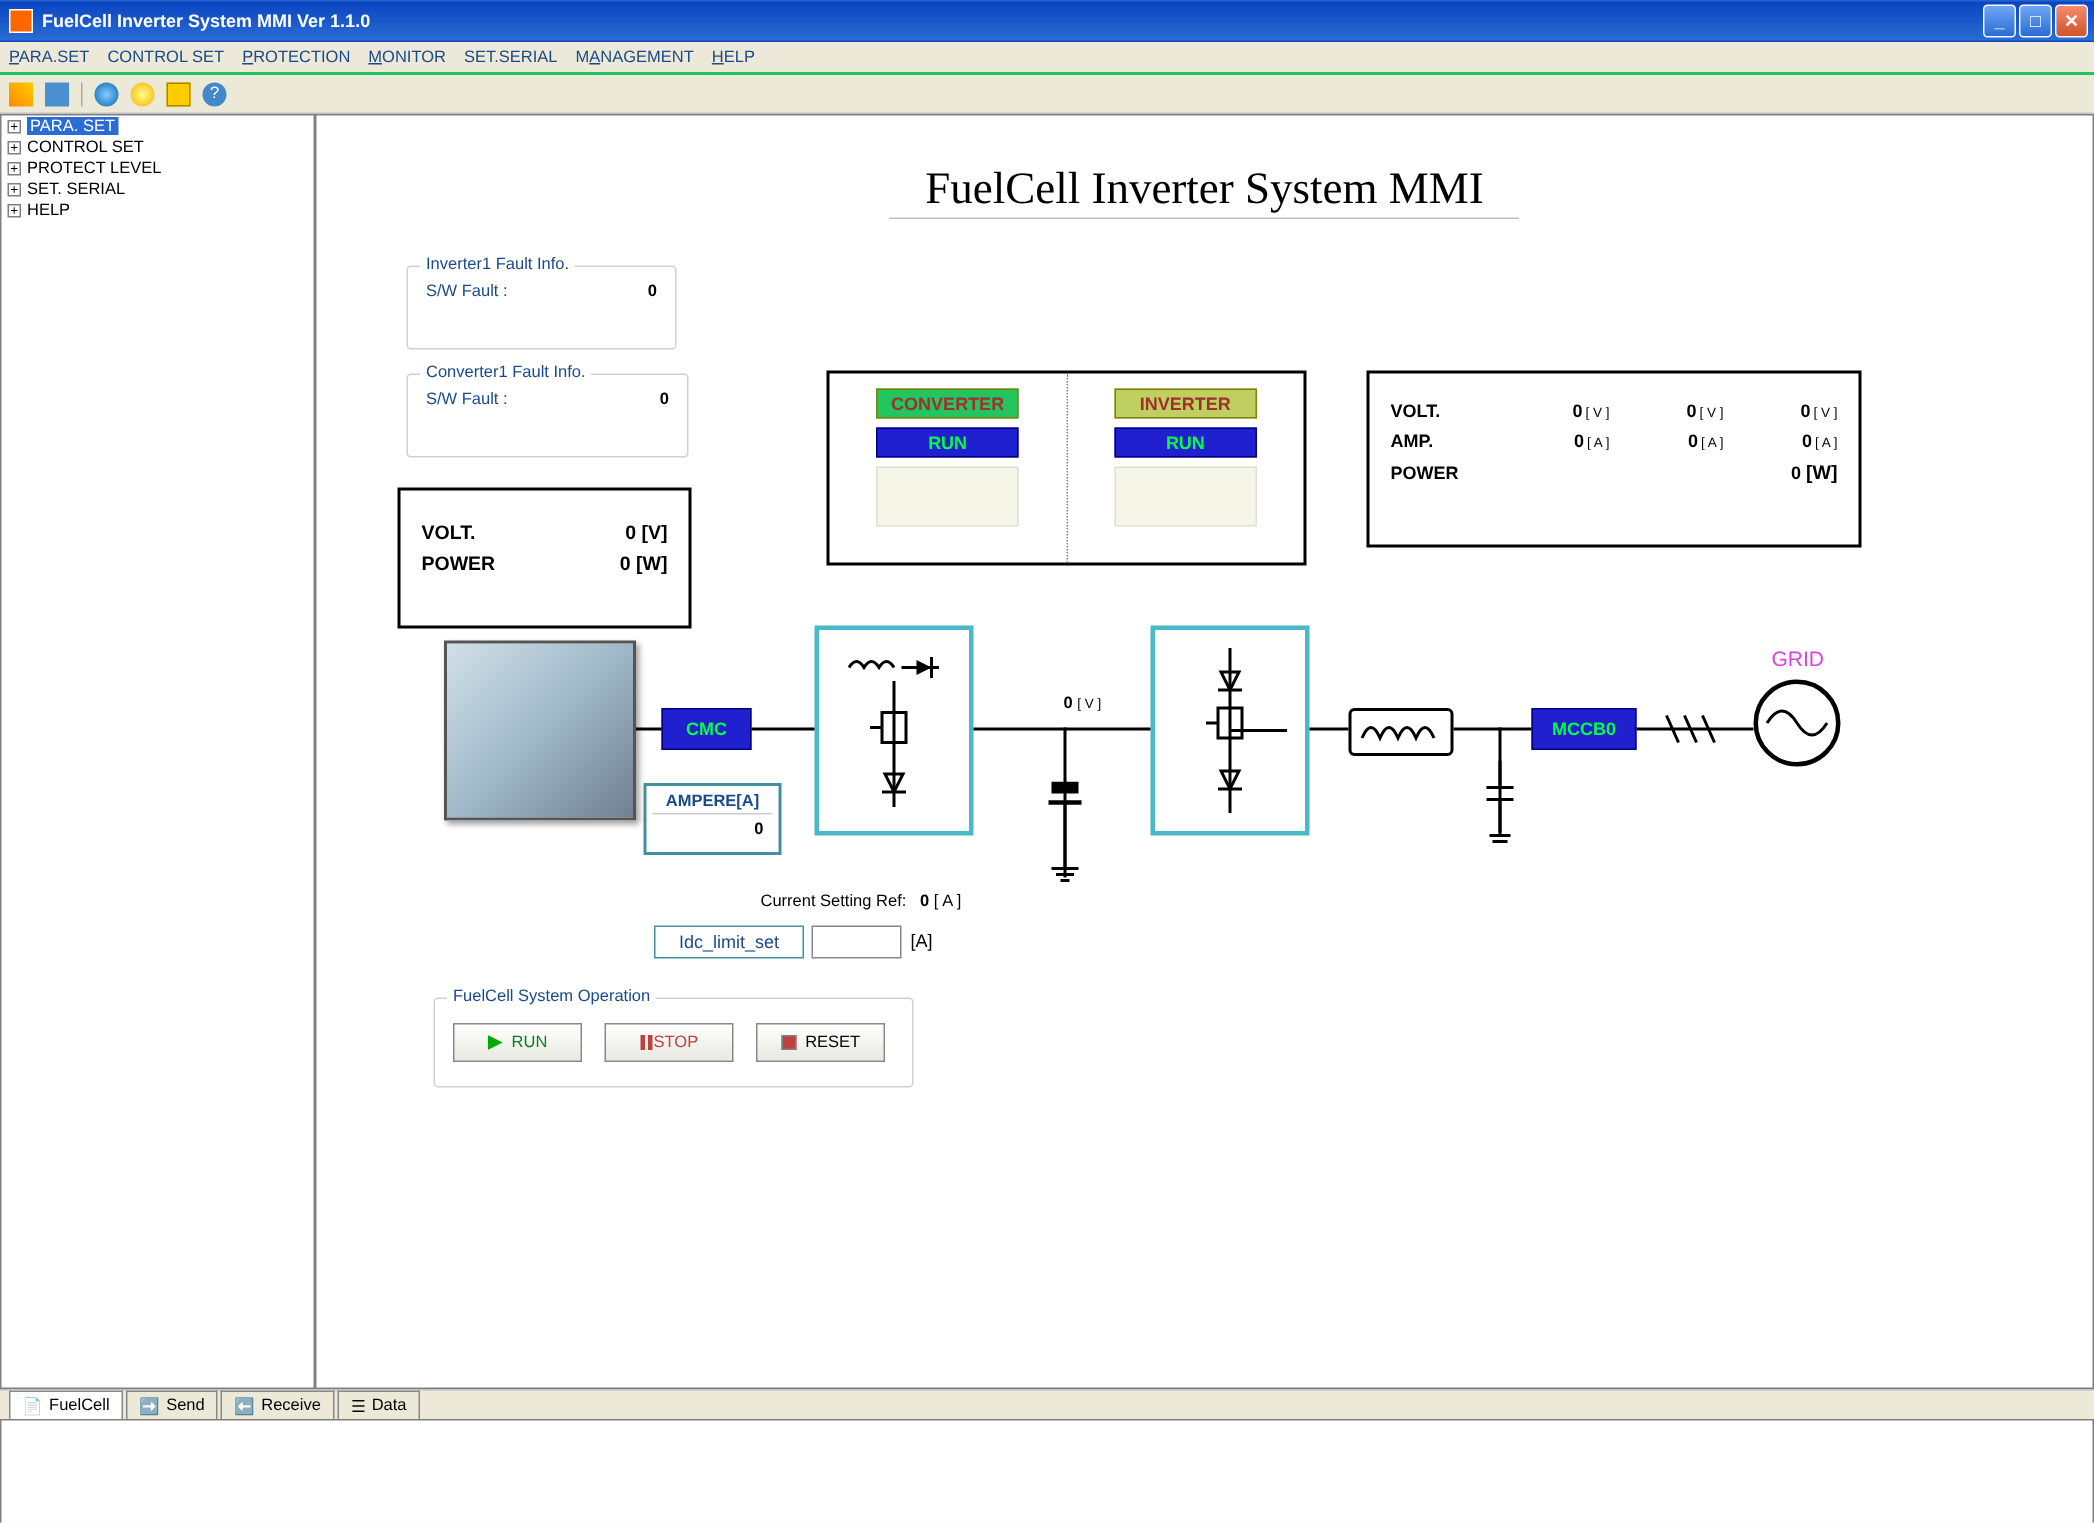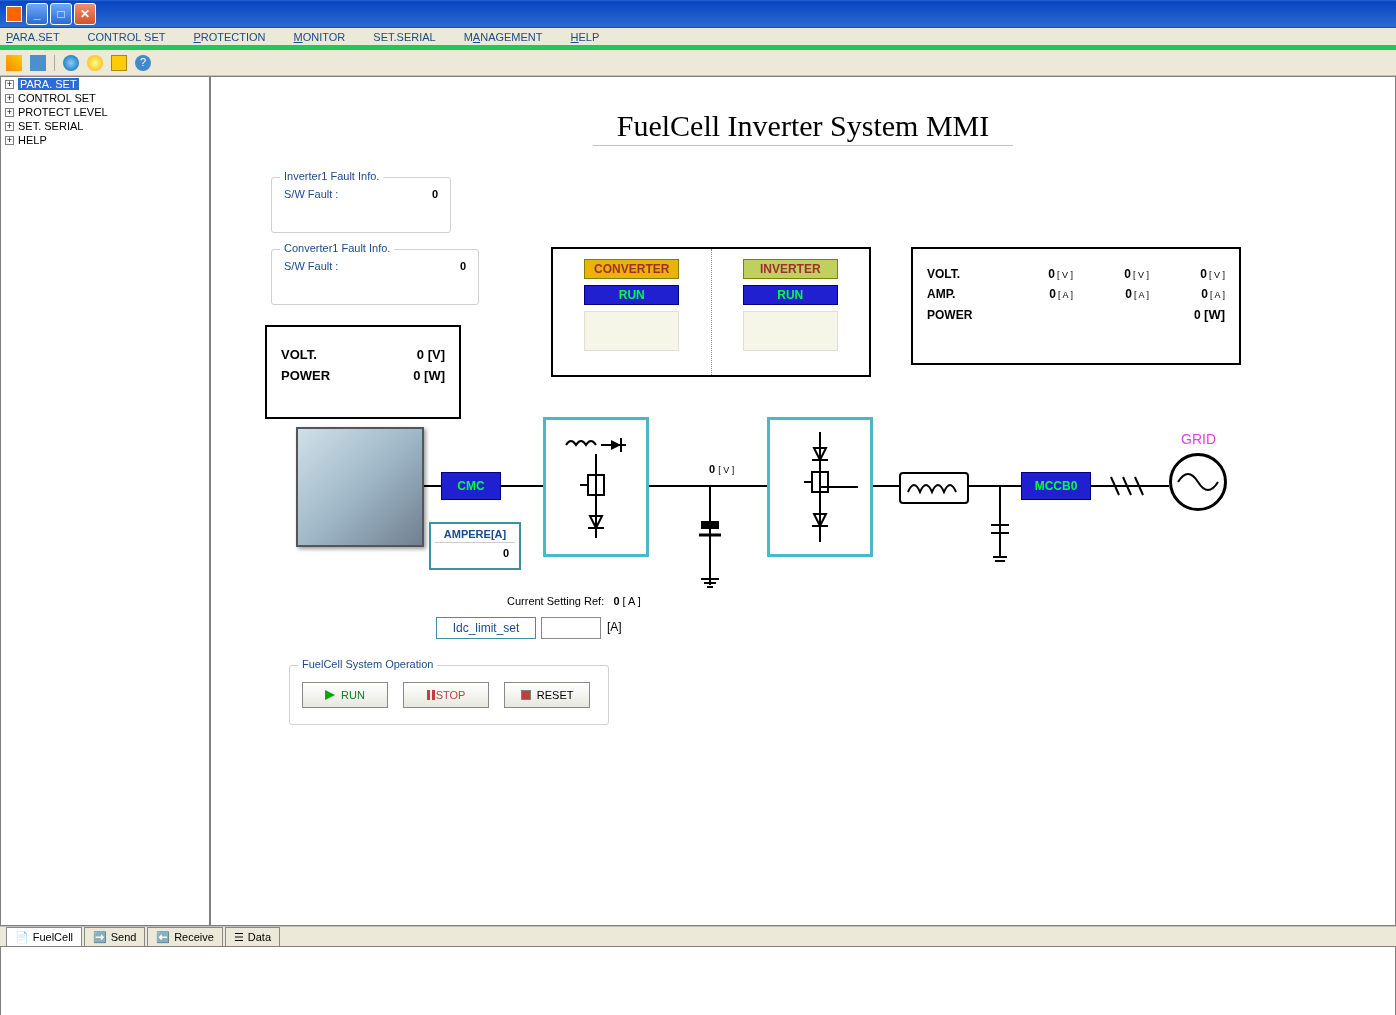--- a/index.html
+++ b/index.html
@@ -8,21 +8,21 @@
 
 .titlebar { background: linear-gradient(to bottom, #2a6bd4 0%, #0a45c0 6%, #2a6bd4 94%, #0a45c0 100%); height: 28px; display: flex; align-items: center; padding: 0 2px; color: #fff; }
 .titlebar .icon { width: 16px; height: 16px; margin: 0 4px; background: #ff6600; border: 1px solid #fff; }
 .titlebar .title { font-weight: bold; font-size: 12px; flex: 1; padding-left: 2px; }
 .winbtns { display: flex; gap: 2px; margin-right: 2px; }
 .winbtn { width: 22px; height: 22px; border: 1px solid #fff; border-radius: 3px; display: flex; align-items: center; justify-content: center; font-weight: bold; font-family: Arial; font-size: 12px; }
 .winbtn.min, .winbtn.max { background: linear-gradient(to bottom,#6fa8f7,#2a6bd4); color:#fff; }
 .winbtn.close { background: linear-gradient(to bottom,#f78b6f,#d4522a); color:#fff; }
 
 
-.menubar { background: #ece9d8; height: 22px; display: flex; align-items: center; padding: 0 6px; gap: 28px; border-bottom: 5px solid #22c55e; }
+.menubar { background: #ece9d8; height: 22px; display: flex; align-items: center; padding: 0 6px; gap: 12px; border-bottom: 2px solid #22c55e; }
 .menubar span { color: #1a4a8a; cursor: default; }
 .menubar span u { text-decoration: underline; }
 
 
 .toolbar { background: #ece9d8; height: 26px; display: flex; align-items: center; padding: 0 6px; gap: 8px; border-bottom: 1px solid #c0c0c0; }
 .tbicon { width: 16px; height: 16px; display: inline-block; }
 
 
 .mainarea { display: flex; height: 850px; }
 
@@ -34,34 +34,34 @@
 
 
 .canvas { flex: 1; background: #fff; border: 1px solid #808080; position: relative; }
 
 .maintitle { position: absolute; top: 30px; left: 50%; transform: translateX(-50%); font-family: Georgia, serif; font-size: 30px; border-bottom: 1px solid #c0c0c0; padding: 2px 24px; }
 
 
 .fieldset { position: absolute; border: 1px solid #d0d0d0; border-radius: 3px; padding: 10px 12px 16px; font-size: 11px; }
 .fieldset .legend { position: absolute; top: -8px; left: 8px; background: #fff; color: #1a4a8a; padding: 0 4px; font-weight: normal; font-size: 11px; }
 .fault1 { top: 100px; left: 60px; width: 180px; height: 56px; }
-.fault2 { top: 172px; left: 60px; width: 208px; height: 56px; }
+.fault2 { top: 172px; left: 60px; width: 188px; height: 56px; }
 .faultrow { display: flex; justify-content: space-between; color: #1a4a8a; }
 .faultrow .val { color: #000; font-weight: bold; }
 
 
 .vpbox { position: absolute; top: 248px; left: 54px; width: 196px; height: 94px; border: 2px solid #000; padding: 14px 14px; font-family: Verdana, sans-serif; }
 .vprow { display: flex; justify-content: space-between; font-weight: bold; font-size: 13px; margin: 6px 0; }
 .vprow .unit { font-weight: bold; }
 
 
 .cibox { position: absolute; top: 170px; left: 340px; width: 320px; height: 130px; border: 2px solid #000; display: flex; }
 .cicol { flex: 1; display: flex; flex-direction: column; align-items: center; padding: 10px 6px; gap: 6px; }
 .cicol:first-child { border-right: 1px dotted #888; }
-.lab-conv { background: #eab308; border: 1px solid #808000; color: #a03030; font-weight: bold; padding: 2px 0; font-size: 12px; width: 95px; text-align:center; }
+.lab-conv { background: #22c55e; border: 1px solid #808000; color: #a03030; font-weight: bold; padding: 2px 0; font-size: 12px; width: 95px; text-align:center; }
 .lab-inv  { background: #c0d060; border: 1px solid #808000; color: #a03030; font-weight: bold; padding: 2px 8px; font-size: 12px; width: 95px; text-align:center; }
 .lab-run  { background: #2020d0; color: #00ff40; font-weight: bold; padding: 2px 8px; font-size: 12px; width: 95px; text-align:center; border:1px solid #000080; }
 .ci-blank { background: #f5f5e8; width: 95px; height: 40px; border:1px solid #e0e0d0; }
 
 
 .metricsbox { position: absolute; top: 170px; left: 700px; width: 330px; height: 118px; border: 2px solid #000; padding: 12px 14px; font-family: Verdana, sans-serif; }
 .mrow { display: flex; font-weight: bold; font-size: 12px; margin: 6px 0; align-items:baseline; }
 .mrow .mlab { width: 70px; }
 .mrow .mcell { flex:1; text-align: right; }
 .mrow .mu { font-size: 9px; font-weight: normal; margin-left: 2px; }
@@ -115,20 +115,21 @@
 .bottomtabs { display:flex; background:#ece9d8; height:20px; padding-left:6px; border-top:1px solid #c0c0c0; }
 .btab { border:1px solid #888; border-bottom:none; padding:1px 8px; background:#fff; font-size:11px; display:flex; align-items:center; gap:4px; margin-right:2px; }
 .btab.inactive { background:#ece9d8; }
 .msgpane { height: 110px; background:#fff; border:1px solid #808080; }
 </style>
 </head>
 <body>
 
 <div class="titlebar">
   <span class="icon"></span>
+  <span class="title">FuelCell Inverter System MMI Ver 1.1.0</span>
   <div class="winbtns">
     <div class="winbtn min">_</div>
     <div class="winbtn max">□</div>
     <div class="winbtn close">✕</div>
   </div>
 </div>
 
 <div class="menubar">
   <span><u>P</u><span></span>ARA.SET</span>
   <span>CONTROL SET</span>

